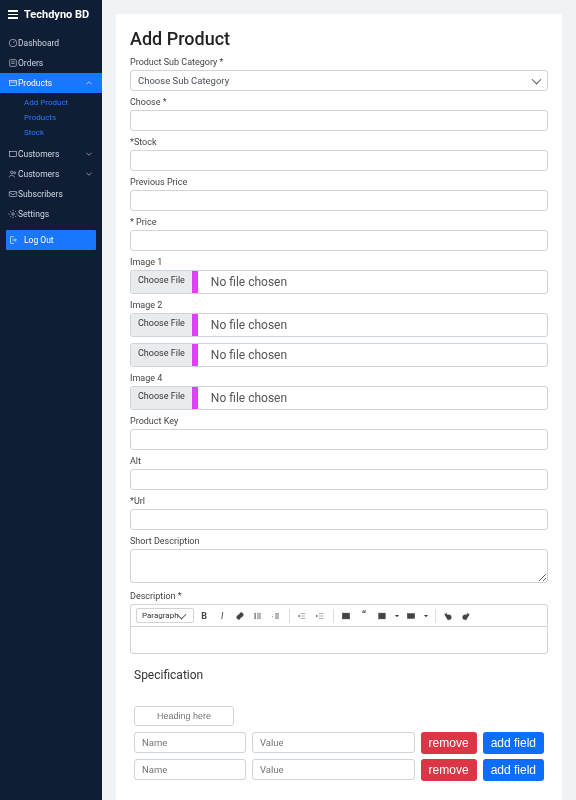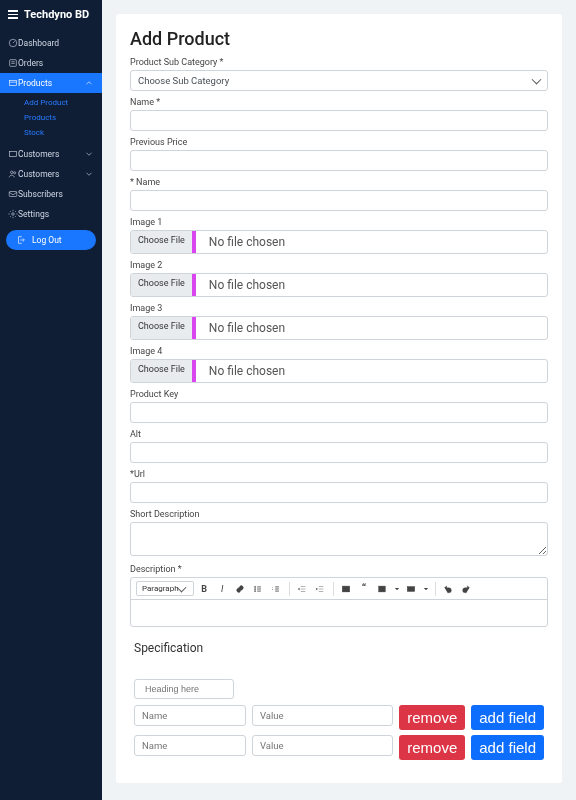--- a/index.html
+++ b/index.html
@@ -8,50 +8,50 @@
 .sidebar{width:102px;background:#0f1e35;color:#c9d1de;flex-shrink:0}
 .sb-header{display:flex;align-items:center;gap:6px;padding:8px 8px;color:#fff;font-weight:700;font-size:11px}
 .hamburger{display:inline-flex;flex-direction:column;gap:2px;cursor:pointer}
 .hamburger span{display:block;width:10px;height:1.5px;background:#fff}
 .nav{padding:4px 0}
 .nav-item{display:flex;align-items:center;padding:5px 8px;cursor:pointer;color:#cfd6e3;font-size:8.5px}
 .nav-item.active{background:#1976ff;color:#fff}
 .nav-item .chev{margin-left:auto}
 .submenu{background:#0f1e35;padding:2px 0 4px 0}
 .submenu-item{padding:3px 8px 3px 24px;font-size:8px;color:#2979ff;cursor:pointer}
-.logout{margin:6px;background:#1976ff;color:#fff;border-radius:10px;display:flex;align-items:center;gap:6px;padding:5px 10px;font-size:8.5px;cursor:pointer}
+.logout{margin:6px;background:#1976ff;color:#fff;border-radius:1px;display:flex;align-items:center;gap:6px;padding:5px 2px;font-size:8.5px;cursor:pointer}
 .ic{display:inline-flex;width:10px;height:10px;align-items:center;justify-content:center}
 .ic svg{width:10px;height:10px;stroke:currentColor;fill:none;stroke-width:1.5}
 .main{flex:1;padding:14px}
 .card{background:#fff;border-radius:3px;padding:14px 14px 18px}
 h1{font-size:18px;font-weight:500;margin-bottom:8px;color:#222}
 .field{margin-bottom:6px}
 .lbl{font-size:9px;color:#444;margin-bottom:3px;display:block}
 .select,.input,textarea{width:100%;border:1px solid #ced4da;border-radius:3px;padding:4px 7px;font-size:9.5px;color:#495057;background:#fff;font-family:inherit}
 .select{appearance:none;background-image:none;position:relative}
 .select-wrap{position:relative}
 .select-wrap::after{content:"";position:absolute;right:8px;top:50%;width:6px;height:6px;border-right:1px solid #555;border-bottom:1px solid #555;transform:translateY(-70%) rotate(45deg);pointer-events:none}
 textarea{resize:vertical;min-height:34px}
 .filebox{border:1px solid #ced4da;border-radius:3px;display:flex;align-items:stretch;overflow:hidden}
-.filebtn{background:#e9ecef;border-right:4px solid #d946ef;padding:4px 7px;font-size:9px;color:#333;cursor:pointer}
+.filebtn{background:#e9ecef;border-right:6px solid #d946ef;padding:4px 7px;font-size:9px;color:#333;cursor:pointer}
 .filetext{padding:4px 13px;font-size:12px;color:#555}
 .editor{border:1px solid #ced4da;border-radius:3px;overflow:hidden}
 .toolbar{display:flex;align-items:flex-end;gap:3px;padding:3px 5px;border-bottom:1px solid #ced4da;flex-wrap:wrap}
 .tb-sel{border:1px solid #ced4da;border-radius:2px;font-size:8px;padding:2px 14px 2px 5px;background:#fff;position:relative}
 .tb-btn{width:15px;height:15px;display:inline-flex;align-items:center;justify-content:center;color:#444;cursor:pointer;font-size:9px;border-radius:2px}
 .tb-btn svg{width:10px;height:10px;stroke:currentColor;fill:currentColor}
 .tb-sep{width:1px;height:14px;background:#ddd;margin:0 2px}
 .ed-body{min-height:26px}
 .spec{margin-top:14px;padding:0 4px}
 .spec h3{font-size:12px;font-weight:400;color:#333;margin-bottom:24px}
-.spec-head-input{width:100px;border:1px solid #ced4da;border-radius:3px;padding:4px 10px;font-size:9px;margin-bottom:6px}
+.spec-head-input{width:100px;border:1px solid #ced4da;border-radius:3px;padding:4px 22px;font-size:9px;margin-bottom:6px}
 .spec-row{display:flex;gap:6px;align-items:flex-start;margin-bottom:5px}
 .spec-name{flex:0 0 112px}
 .spec-val{flex:1}
-.btn{border:none;border-radius:3px;padding:4px 8px;font-size:15px;cursor:pointer;color:#fff}
+.btn{border:none;border-radius:3px;padding:4px 8px;font-size:12px;cursor:pointer;color:#fff}
 .btn-red{background:#dc3545}
 .btn-blue{background:#0d6efd}
 .spec-row .btn-blue{margin-left:auto}
 </style>
 </head>
 <body>
 
 <div class="app">
   <aside class="sidebar">
     <div class="sb-header">
@@ -165,51 +165,54 @@
       <div class="field">
         <label class="lbl">Product Sub Category *</label>
         <div class="select-wrap">
           <select class="select">
             <option>Choose Sub Category</option>
           </select>
         </div>
       </div>
 
       <div class="field">
-        <label class="lbl">Name *</label>
-        <input class="input" style="">
-      </div>
-
+        <label class="lbl">Choose *</label>
+        <input class="input" style="">
+      </div>
+
+      <div class="field">
+        <label class="lbl">*Stock</label>
+        <input class="input" style="">
+      </div>
 
       <div class="field">
         <label class="lbl">Previous Price</label>
         <input class="input" style="">
       </div>
 
       <div class="field">
-        <label class="lbl">* Name</label>
+        <label class="lbl">* Price</label>
         <input class="input" style="">
       </div>
 
       <div class="field">
         <label class="lbl">Image 1</label>
         <div class="filebox">
           <span class="filebtn">Choose File</span>
           <span class="filetext">No file chosen</span>
         </div>
       </div>
       <div class="field">
         <label class="lbl">Image 2</label>
         <div class="filebox">
           <span class="filebtn">Choose File</span>
           <span class="filetext">No file chosen</span>
         </div>
       </div>
       <div class="field">
-        <label class="lbl">Image 3</label>
         <div class="filebox">
           <span class="filebtn">Choose File</span>
           <span class="filetext">No file chosen</span>
         </div>
       </div>
       <div class="field">
         <label class="lbl">Image 4</label>
         <div class="filebox">
           <span class="filebtn">Choose File</span>
           <span class="filetext">No file chosen</span>

